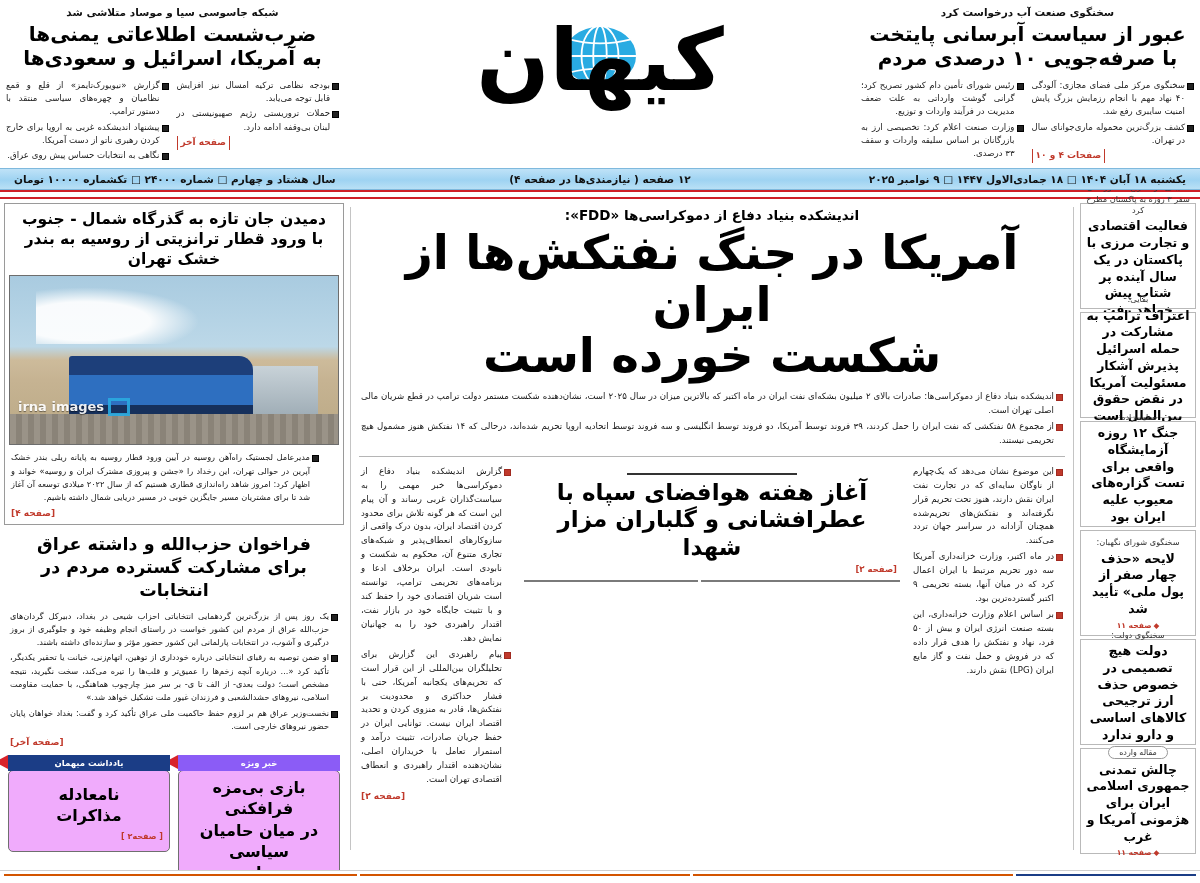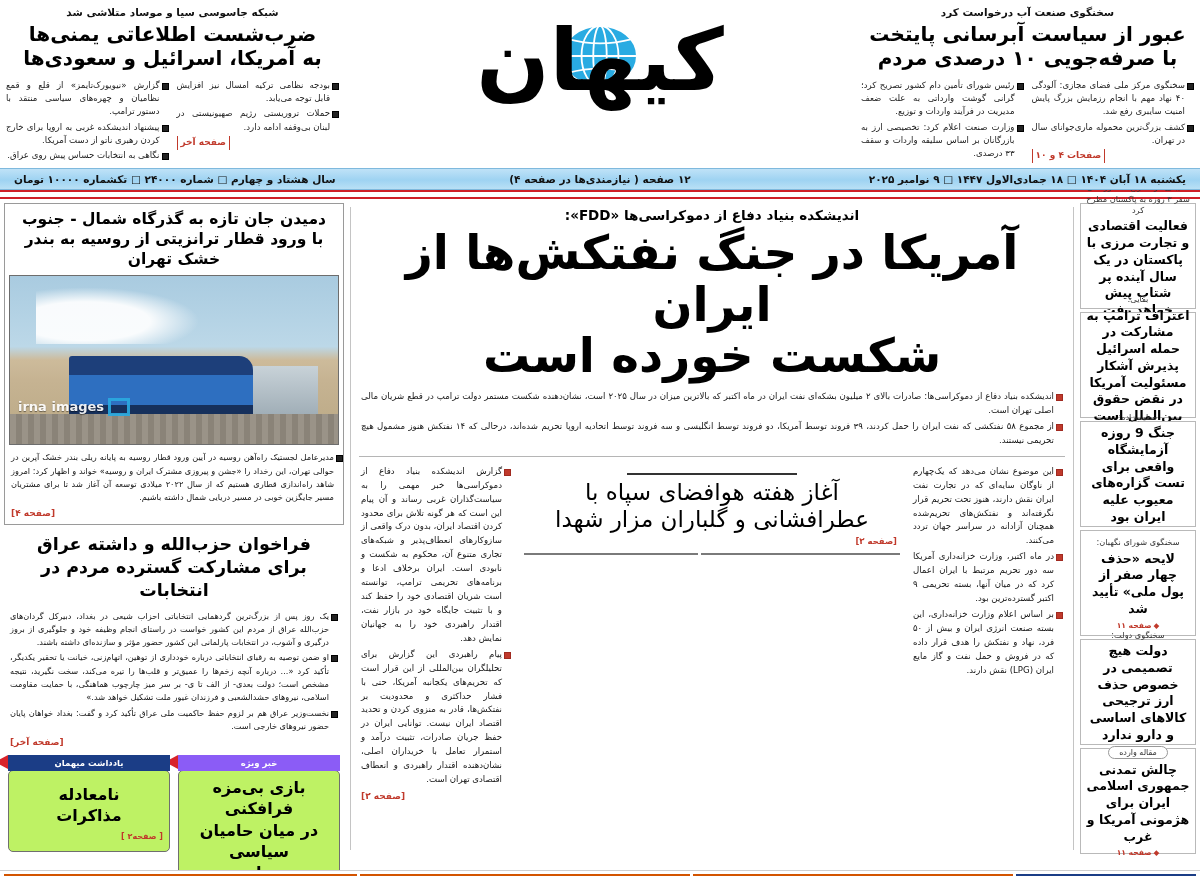--- a/index.html
+++ b/index.html
@@ -226,21 +226,21 @@
   .lead-body .lbcol { flex: 1; }
   .lead-body .bullet-line::before { background: #c0392b; border-color: #a02a20; }
 
   .hr-short {
     width: 170px; height: 2px;
     background: #333;
     margin: 8px auto 4px auto;
   }
   .sub-headline {
     font-size: 23px;
-    font-weight: normal;
+    font-weight: bold;
     text-align: center;
     color: #000;
     letter-spacing: -0.6px;
     line-height: 1.2;
     padding: 0 4px;
   }
   .sub-pageref {
     font-size: 8.5px;
     color: #c0392b;
     text-align: right;
@@ -340,21 +340,21 @@
     position: absolute;
     left: 8px; bottom: 28px;
     display: flex; align-items: center; gap: 4px;
     opacity: .92;
   }
   .wm-sq { width: 22px; height: 18px; border: 3px solid #2aa9e0; }
   .wm-txt { color: #fff; font-weight: bold; font-size: 13px; line-height: .95; text-shadow: 0 1px 1px rgba(0,0,0,.5); }
   .lc-body {
     border: 1px solid #9a9a9a;
     border-top: none;
-    padding: 3px 0 4px 6px;
+    padding: 3px 24px 4px 6px;
     font-size: 8.2px;
     line-height: 1.6;
     text-align: justify;
     color: #151515;
   }
   .lc-head2 {
     padding: 8px 4px 4px 4px;
   }
   .lc-head2-title {
     font-size: 17.5px;
@@ -391,21 +391,21 @@
     content: "";
     position: absolute;
     left: -13px; top: 0;
     border-top: 7.5px solid transparent;
     border-bottom: 7.5px solid transparent;
     border-right: 13px solid #d8232a;
   }
   .nbox-inner {
     border: 1.5px solid #6f6f6f;
     border-radius: 5px;
-    background: #bef264;
+    background: #f0abfc;
     padding: 6px 6px 3px 6px;
     min-height: 82px;
     display: flex;
     flex-direction: column;
     justify-content: center;
   }
   .nbox-title {
     font-size: 16px;
     font-weight: bold;
     text-align: center;
@@ -521,21 +521,21 @@
       </div>
 
       <div class="brief">
         <div class="brief-kicker">بقایی:</div>
         <div class="brief-title">اعتراف ترامپ به مشارکت در حمله اسرائیل پذیرش آشکار مسئولیت آمریکا در نقض حقوق بین‌الملل است</div>
         <div class="brief-page"><span class="diamond">◆</span><span>صفحه ۳</span></div>
       </div>
 
       <div class="brief">
         <div class="brief-kicker">خطیب‌زاده:</div>
-        <div class="brief-title">جنگ 9 روزه آزمایشگاه واقعی برای تست گزاره‌های معیوب علیه ایران بود</div>
+        <div class="brief-title">جنگ ۱۲ روزه آزمایشگاه واقعی برای تست گزاره‌های معیوب علیه ایران بود</div>
         <div class="brief-page"><span class="diamond">◆</span><span>صفحه ۳</span></div>
       </div>
 
       <div class="brief">
         <div class="brief-kicker">سخنگوی شورای نگهبان:</div>
         <div class="brief-title">لایحه «حذف چهار صفر از پول ملی» تأیید شد</div>
         <div class="brief-page"><span class="diamond">◆</span><span>صفحه ۱۱</span></div>
       </div>
 
       <div class="brief">

